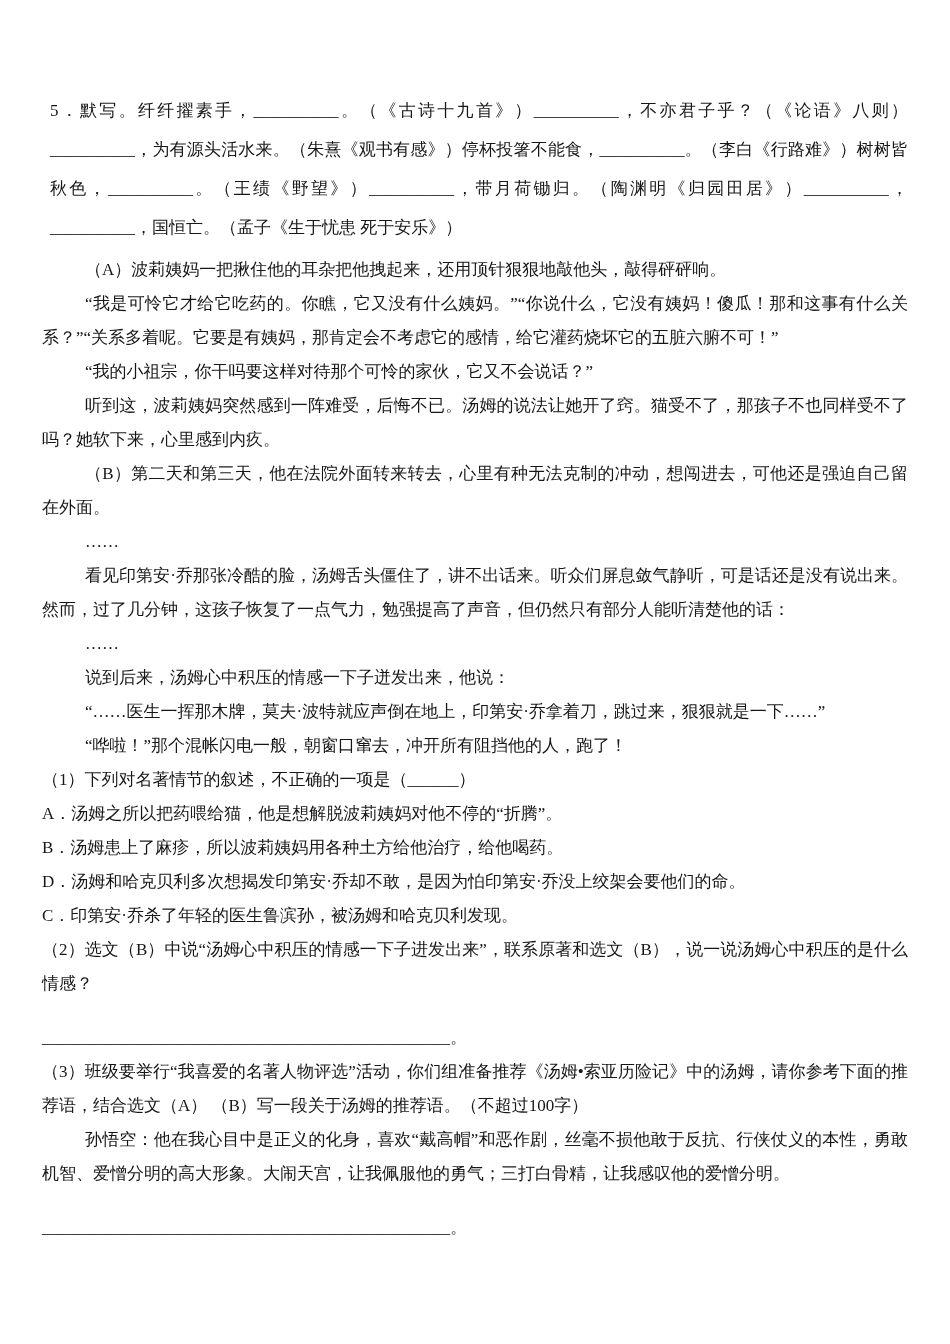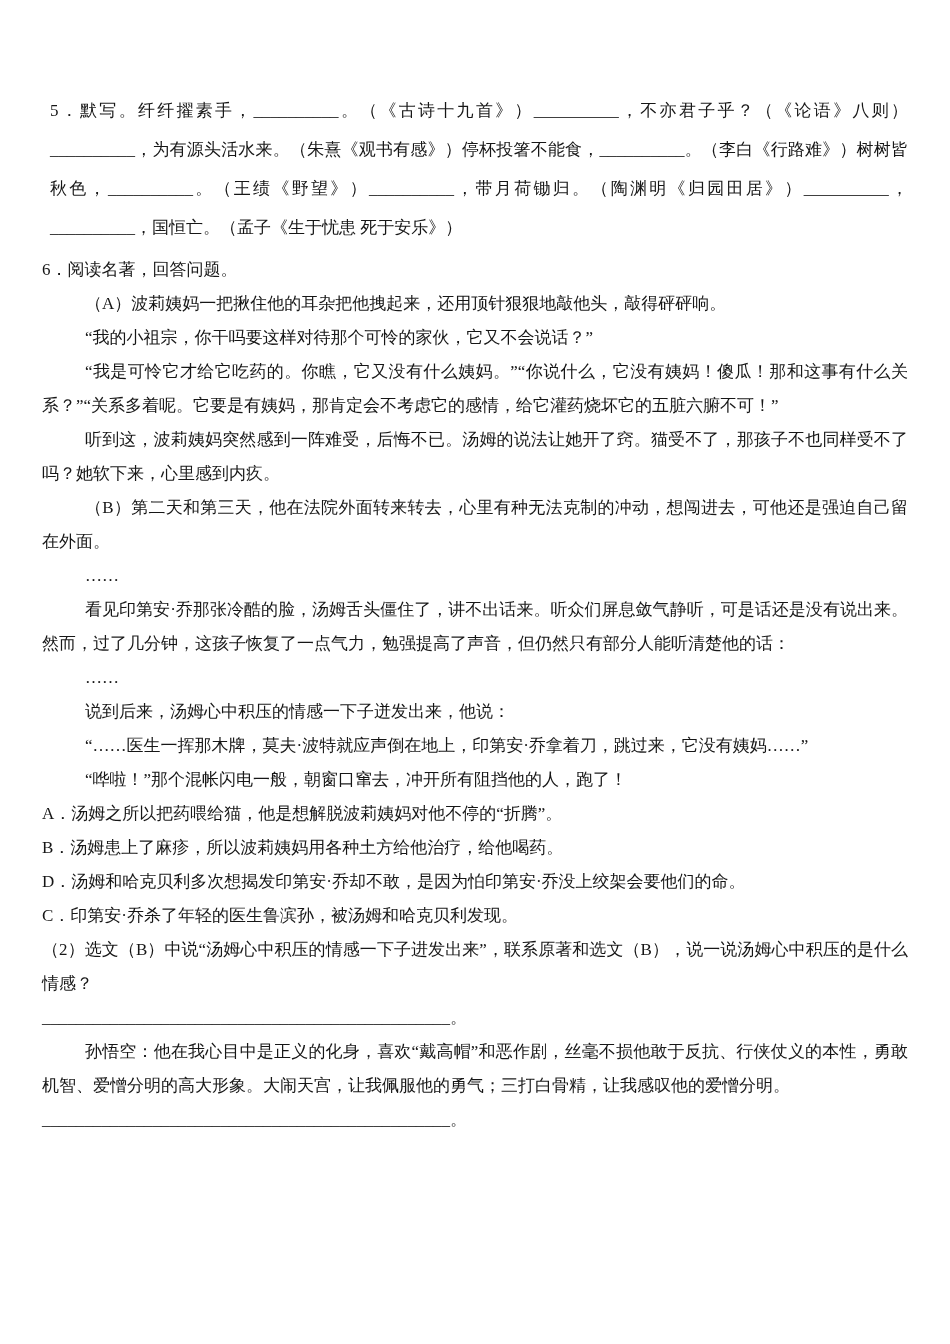--- a/index.html
+++ b/index.html
@@ -20,48 +20,49 @@
     margin: 0 0 6px 8px;
   }
   .para {
     line-height: 34px;
     text-align: justify;
     margin: 0;
   }
   .ind { text-indent: 43px; }
   .ans-line {
     line-height: 34px;
-    margin: 0 0 0 0;
+    margin: 20px 0 0 0;
     white-space: nowrap;
     letter-spacing: 0;
   }
 </style>
 </head>
 <body>
 
 <p class="q5para">5．默写。纤纤擢素手，__________。（《古诗十九首》）__________，不亦君子乎？（《论语》八则）__________，为有源头活水来。（朱熹《观书有感》）停杯投箸不能食，__________。（李白《行路难》）树树皆秋色，__________。（王绩《野望》）__________，带月荷锄归。（陶渊明《归园田居》）__________，__________，国恒亡。（孟子《生于忧患 死于安乐》）</p>
 
 <div>
-  <p class="para">6．阅读名著，回答问题。</p>
 
   <p class="para ind">（A）波莉姨妈一把揪住他的耳杂把他拽起来，还用顶针狠狠地敲他头，敲得砰砰响。</p>
+  <p class="para ind">“我是可怜它才给它吃药的。你瞧，它又没有什么姨妈。”“你说什么，它没有姨妈！傻瓜！那和这事有什么关系？”“关系多着呢。它要是有姨妈，那肯定会不考虑它的感情，给它灌药烧坏它的五脏六腑不可！”</p>
   <p class="para ind">“我的小祖宗，你干吗要这样对待那个可怜的家伙，它又不会说话？”</p>
-  <p class="para ind">“我是可怜它才给它吃药的。你瞧，它又没有什么姨妈。”“你说什么，它没有姨妈！傻瓜！那和这事有什么关系？”“关系多着呢。它要是有姨妈，那肯定会不考虑它的感情，给它灌药烧坏它的五脏六腑不可！”</p>
   <p class="para ind">听到这，波莉姨妈突然感到一阵难受，后悔不已。汤姆的说法让她开了窍。猫受不了，那孩子不也同样受不了吗？她软下来，心里感到内疚。</p>
   <p class="para ind">（B）第二天和第三天，他在法院外面转来转去，心里有种无法克制的冲动，想闯进去，可他还是强迫自己留在外面。</p>
   <p class="para ind">……</p>
   <p class="para ind">看见印第安·乔那张冷酷的脸，汤姆舌头僵住了，讲不出话来。听众们屏息敛气静听，可是话还是没有说出来。然而，过了几分钟，这孩子恢复了一点气力，勉强提高了声音，但仍然只有部分人能听清楚他的话：</p>
   <p class="para ind">……</p>
   <p class="para ind">说到后来，汤姆心中积压的情感一下子迸发出来，他说：</p>
-  <p class="para ind">“……医生一挥那木牌，莫夫·波特就应声倒在地上，印第安·乔拿着刀，跳过来，它没有姨妈……”</p>
+  <p class="para ind">“……医生一挥那木牌，莫夫·波特就应声倒在地上，印第安·乔拿着刀，跳过来，狠狠就是一下……”</p>
   <p class="para ind">“哗啦！”那个混帐闪电一般，朝窗口窜去，冲开所有阻挡他的人，跑了！</p>
 
+  <p class="para">（1）下列对名著情节的叙述，不正确的一项是（______）</p>
   <p class="para">A．汤姆之所以把药喂给猫，他是想解脱波莉姨妈对他不停的“折腾”。</p>
   <p class="para">B．汤姆患上了麻疹，所以波莉姨妈用各种土方给他治疗，给他喝药。</p>
   <p class="para">D．汤姆和哈克贝利多次想揭发印第安·乔却不敢，是因为怕印第安·乔没上绞架会要他们的命。</p>
   <p class="para">C．印第安·乔杀了年轻的医生鲁滨孙，被汤姆和哈克贝利发现。</p>
 
   <p class="para">（2）选文（B）中说“汤姆心中积压的情感一下子进发出来”，联系原著和选文（B），说一说汤姆心中积压的是什么情感？</p>
   <p class="ans-line">________________________________________________。</p>
 
+  <p class="para">（3）班级要举行“我喜爱的名著人物评选”活动，你们组准备推荐《汤姆•索亚历险记》中的汤姆，请你参考下面的推荐语，结合选文（A） （B）写一段关于汤姆的推荐语。（不超过100字）</p>
   <p class="para ind">孙悟空：他在我心目中是正义的化身，喜欢“戴高帽”和恶作剧，丝毫不损他敢于反抗、行侠仗义的本性，勇敢机智、爱憎分明的高大形象。大闹天宫，让我佩服他的勇气；三打白骨精，让我感叹他的爱憎分明。</p>
   <p class="ans-line">________________________________________________。</p>
 </div>
 
 </body></html>

